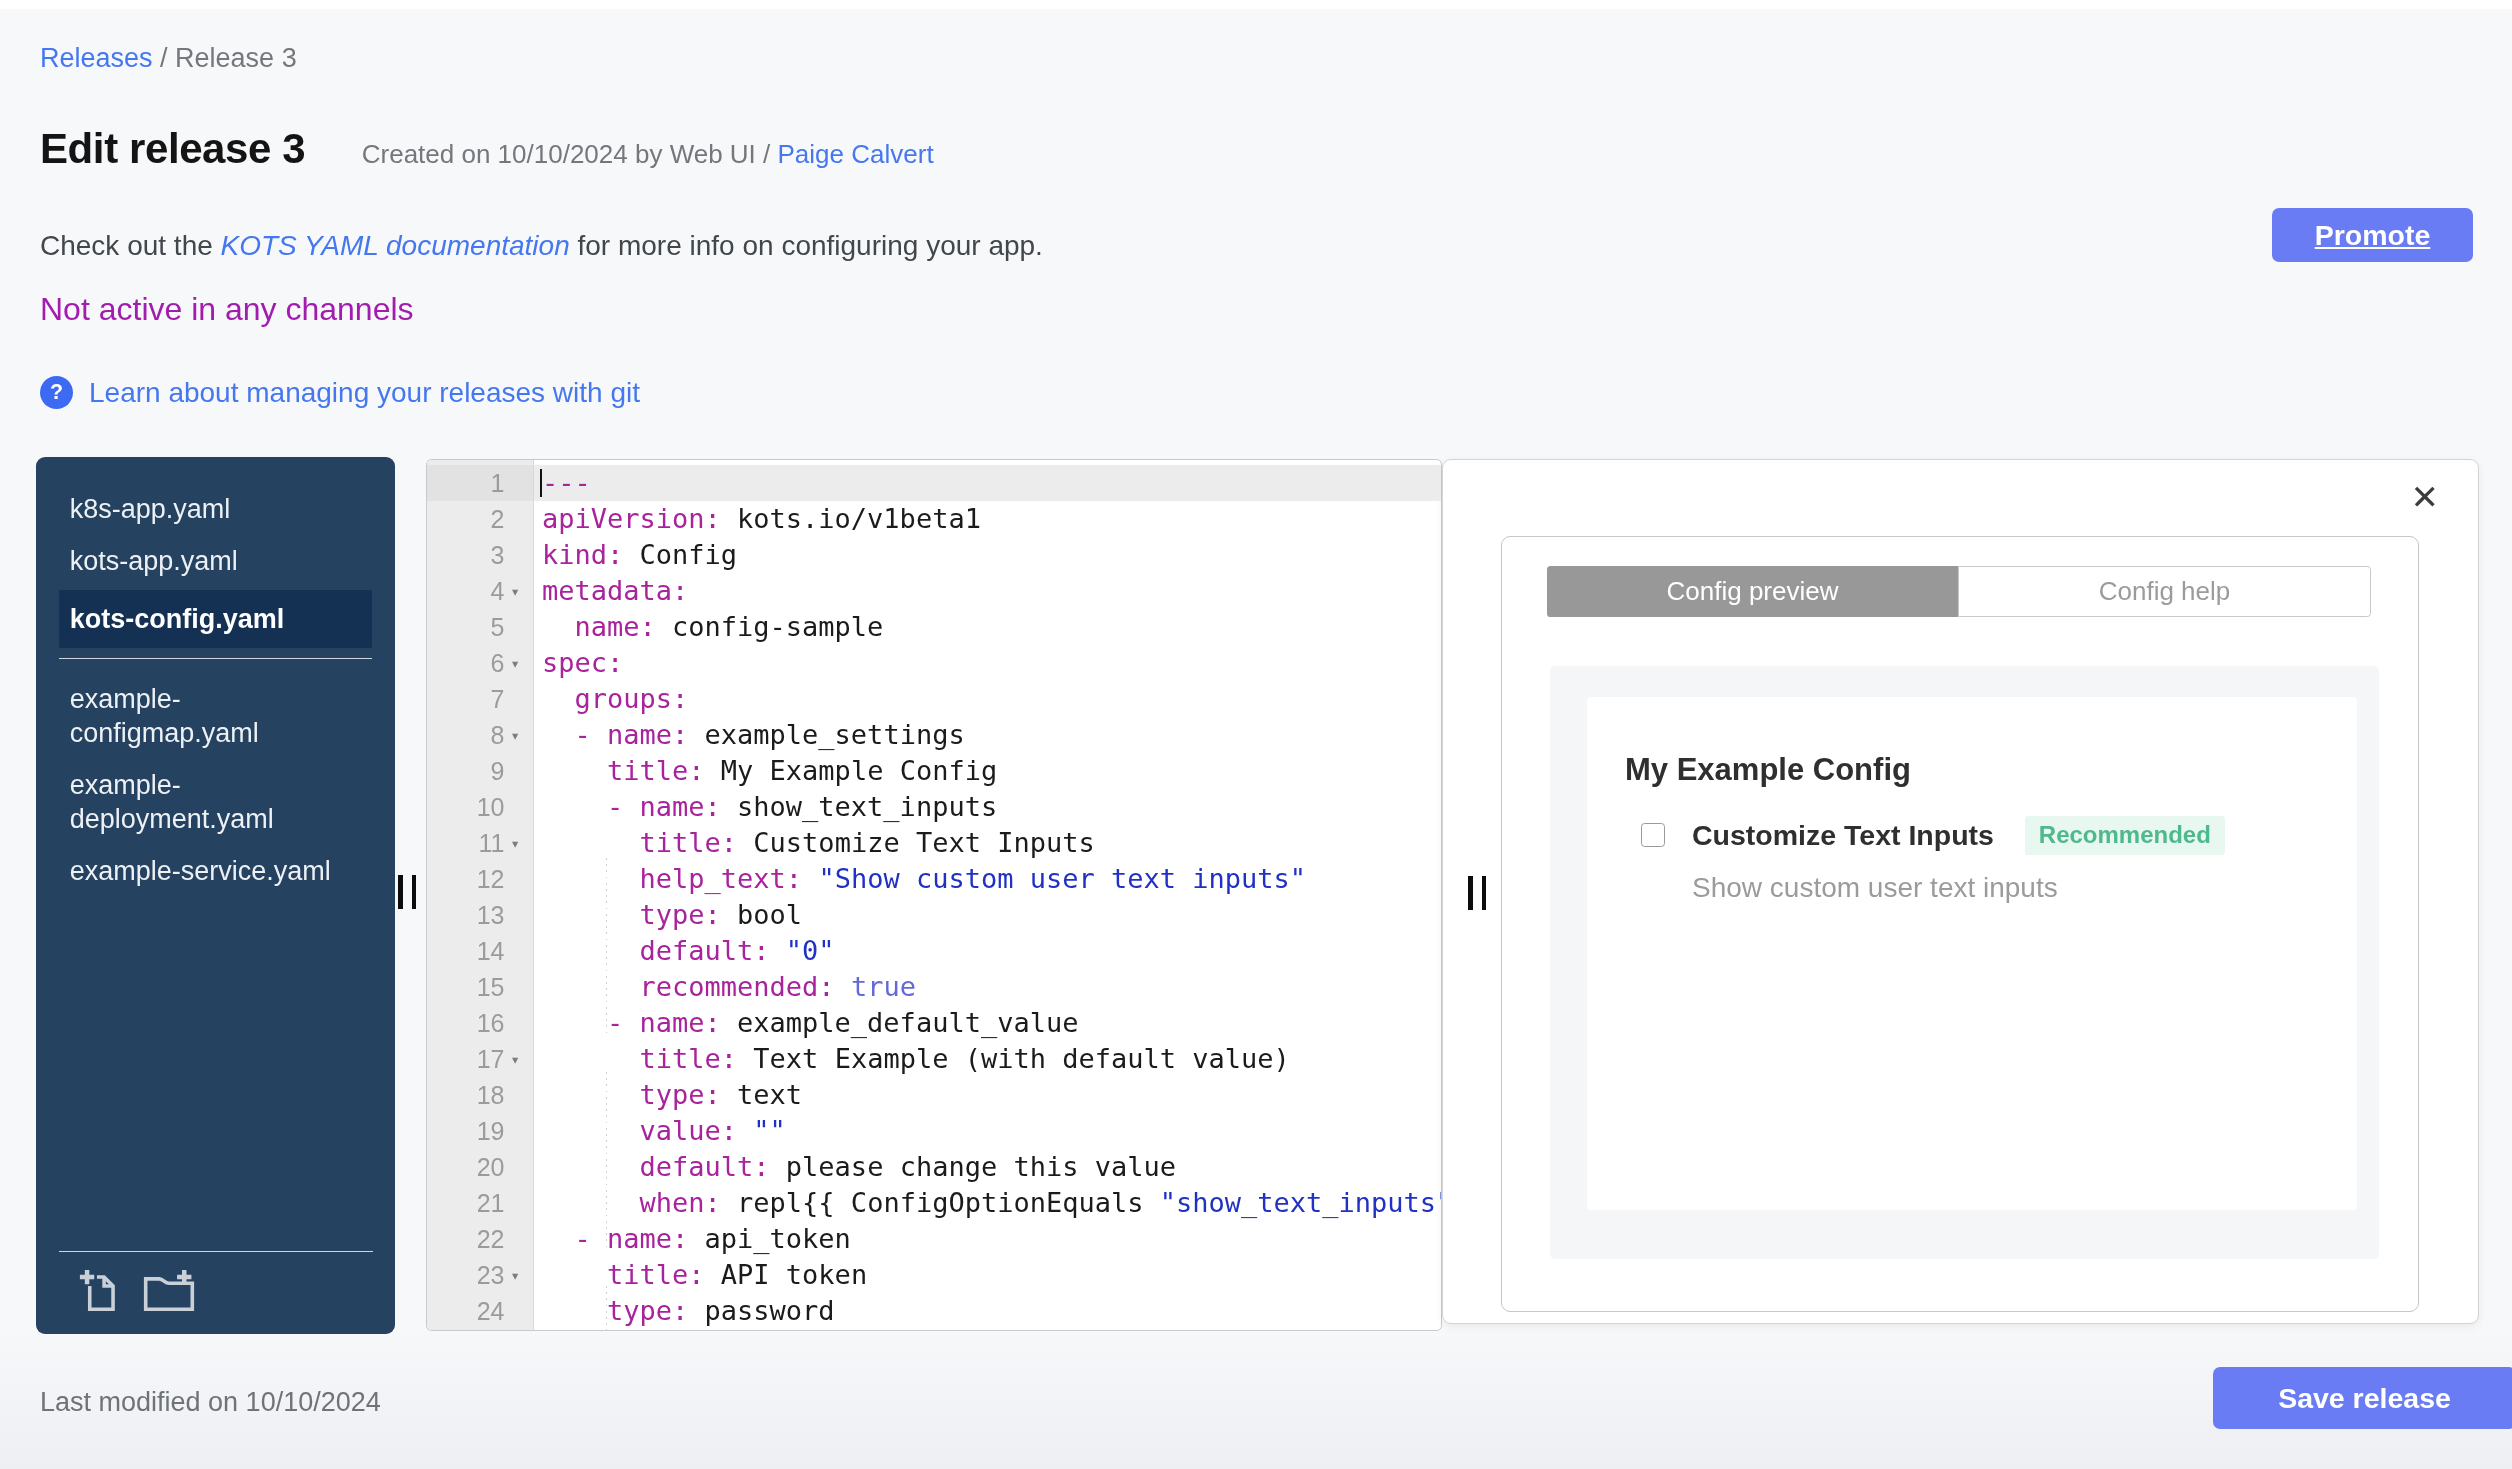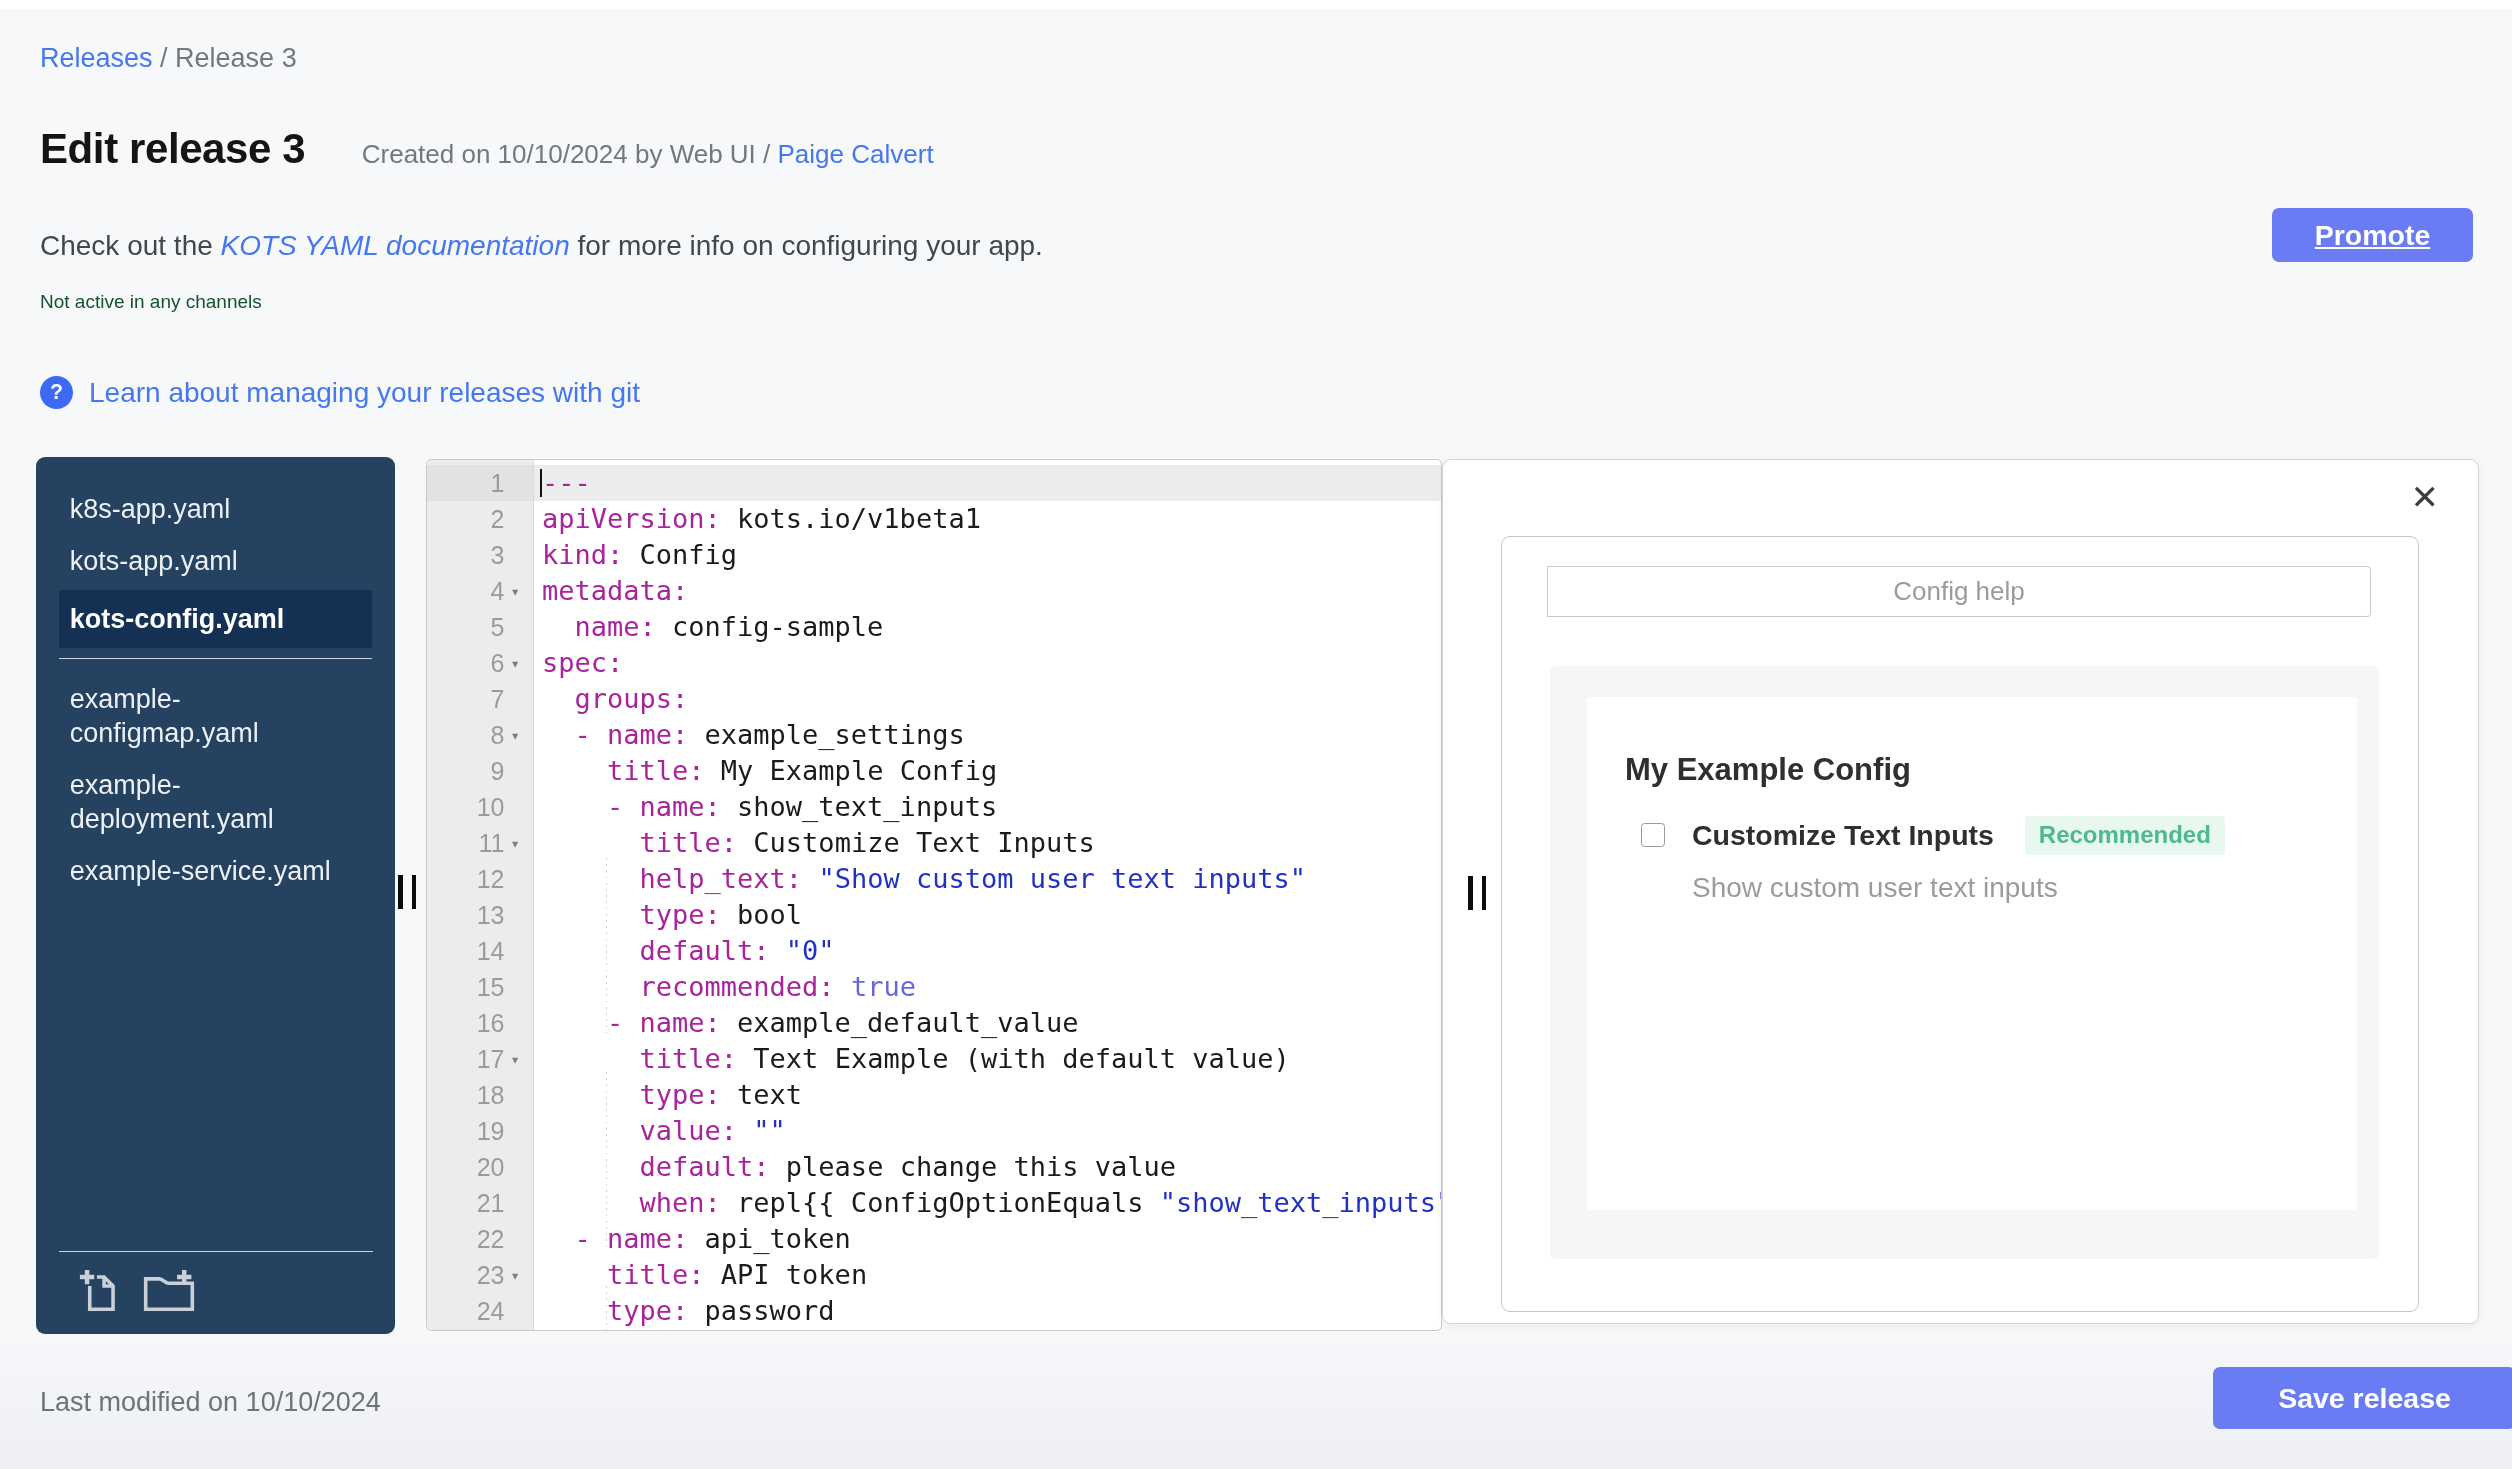--- a/index.html
+++ b/index.html
@@ -14,21 +14,21 @@
   
   .breadcrumb { position:absolute; left:40px; top:43px; font-size:27px; }
   .breadcrumb .link { color:#4577f0; cursor:pointer; }
   .breadcrumb .sep, .breadcrumb .current { color:#74787c; }
   .title-row { position:absolute; left:40px; top:125px; display:flex; align-items:baseline;gap:28px; }
   .title-row h1 { font-size:42px; font-weight:700; color:#141414; letter-spacing:-0.4px; }
   .title-meta { font-size:26px; color:#74787c; margin-left:28.5px; }
   .title-meta .link { color:#4577f0; cursor:pointer; }
   .docs-line { position:absolute; left:40px; top:230px; font-size:28px; color:#42474c; }
   .docs-line .link { color:#4577f0; cursor:pointer;font-style:italic; }
-  .status-line { position:absolute; left:40px; top:291px; font-size:19px; color:#14532d; }
+  .status-line { position:absolute; left:40px; top:291px; font-size:32px; color:#a21caf; }
   .learn-row { position:absolute; left:40px; top:376px; display:flex; align-items:center; gap:16px; cursor:pointer; }
   .q-icon { width:33px; height:33px; border-radius:50%; background:#3d6af2; color:#fff;
             font-size:21.4px; font-weight:700; display:flex; align-items:center; justify-content:center; }
   .learn-row .label { font-size:28px; color:#4577f0; }
   .btn { position:absolute; background:#6a7cf4; color:#fff; font-weight:700; font-size:28.5px;
          border:none; border-radius:7.1px; display:flex; align-items:center; justify-content:center; cursor:pointer;
          font-family:"Liberation Sans", sans-serif; }
   .btn-promote { left:2272px; top:208px; width:201px; height:54px;text-decoration:underline; }
   .btn-save { left:2213px; top:1367px; width:303px; height:62px; }
 
@@ -291,20 +291,21 @@
   </div>
 
   <div class="preview-panel">
     <span class="close-x">✕</span>
     <div class="drag drag-right" style="left:25px; top:416px; position:absolute;">
         <span></span>
         <span></span>
       </div>
     <div class="inner-box">
       <div class="tabs">
+          <div class="tab active">Config preview</div>
           <div class="tab inactive">Config help</div>
         </div>
       <div class="gray-region">
         <div class="config-card">
           <div class="config-title">My Example Config</div>
           <div class="option-row">
             <span class="checkbox"></span>
             <span class="option-label">Customize Text Inputs</span>
             <span class="badge">Recommended</span>
           </div>

